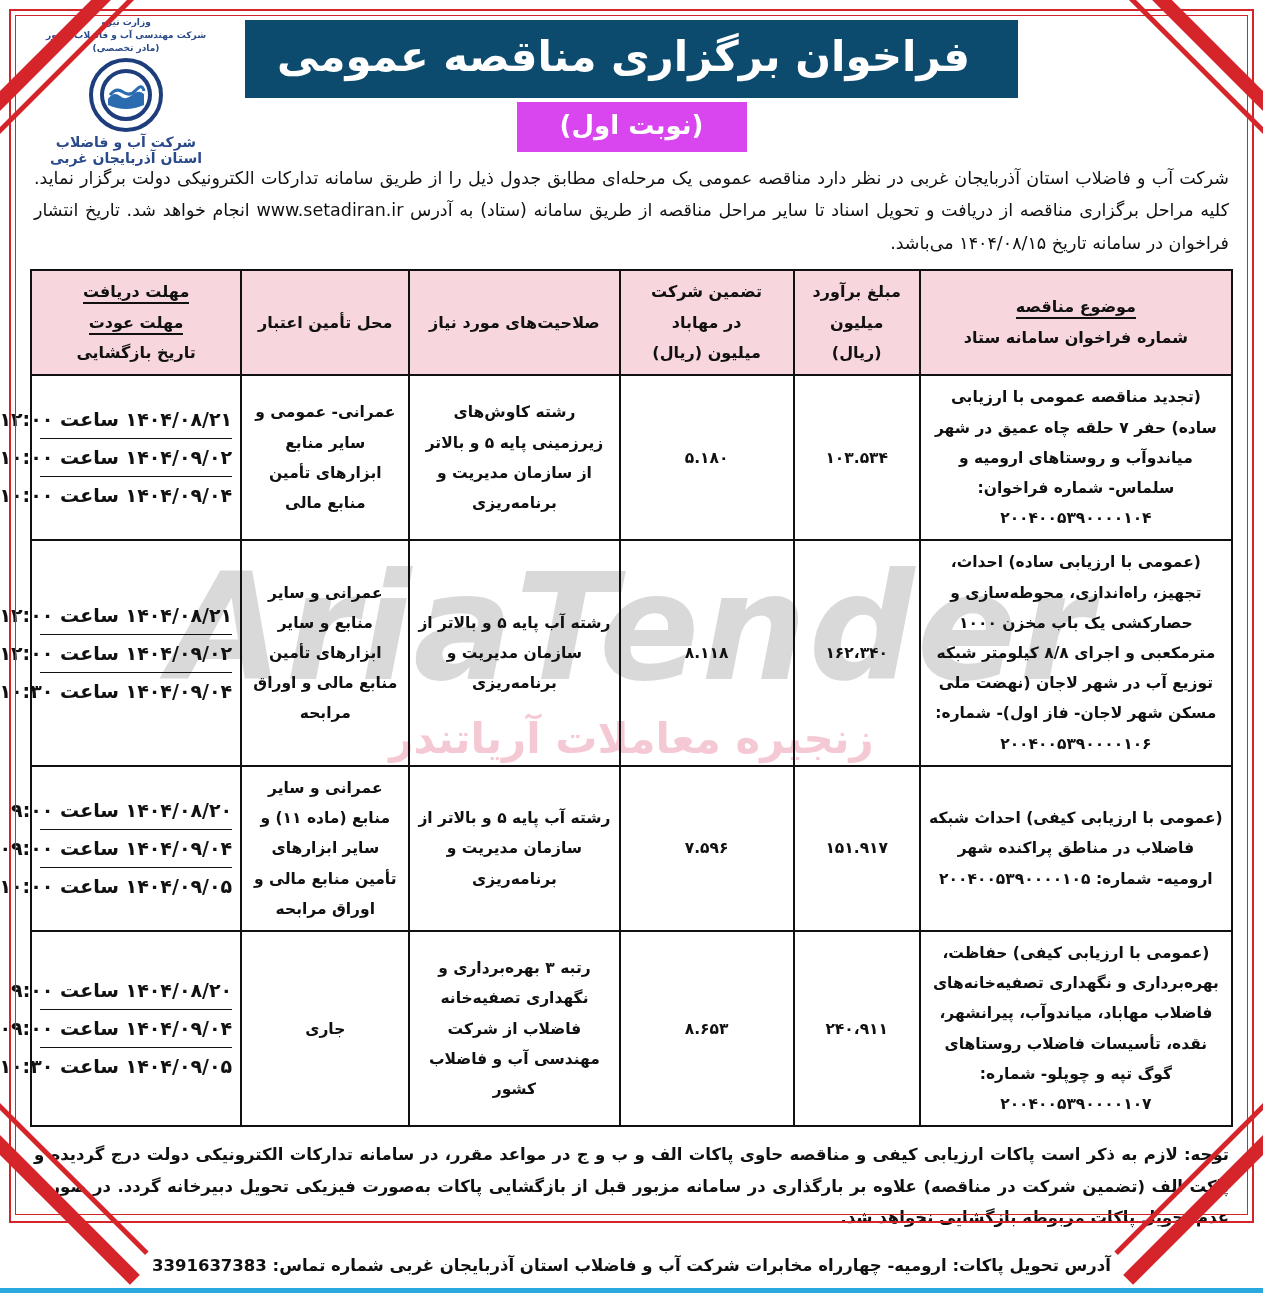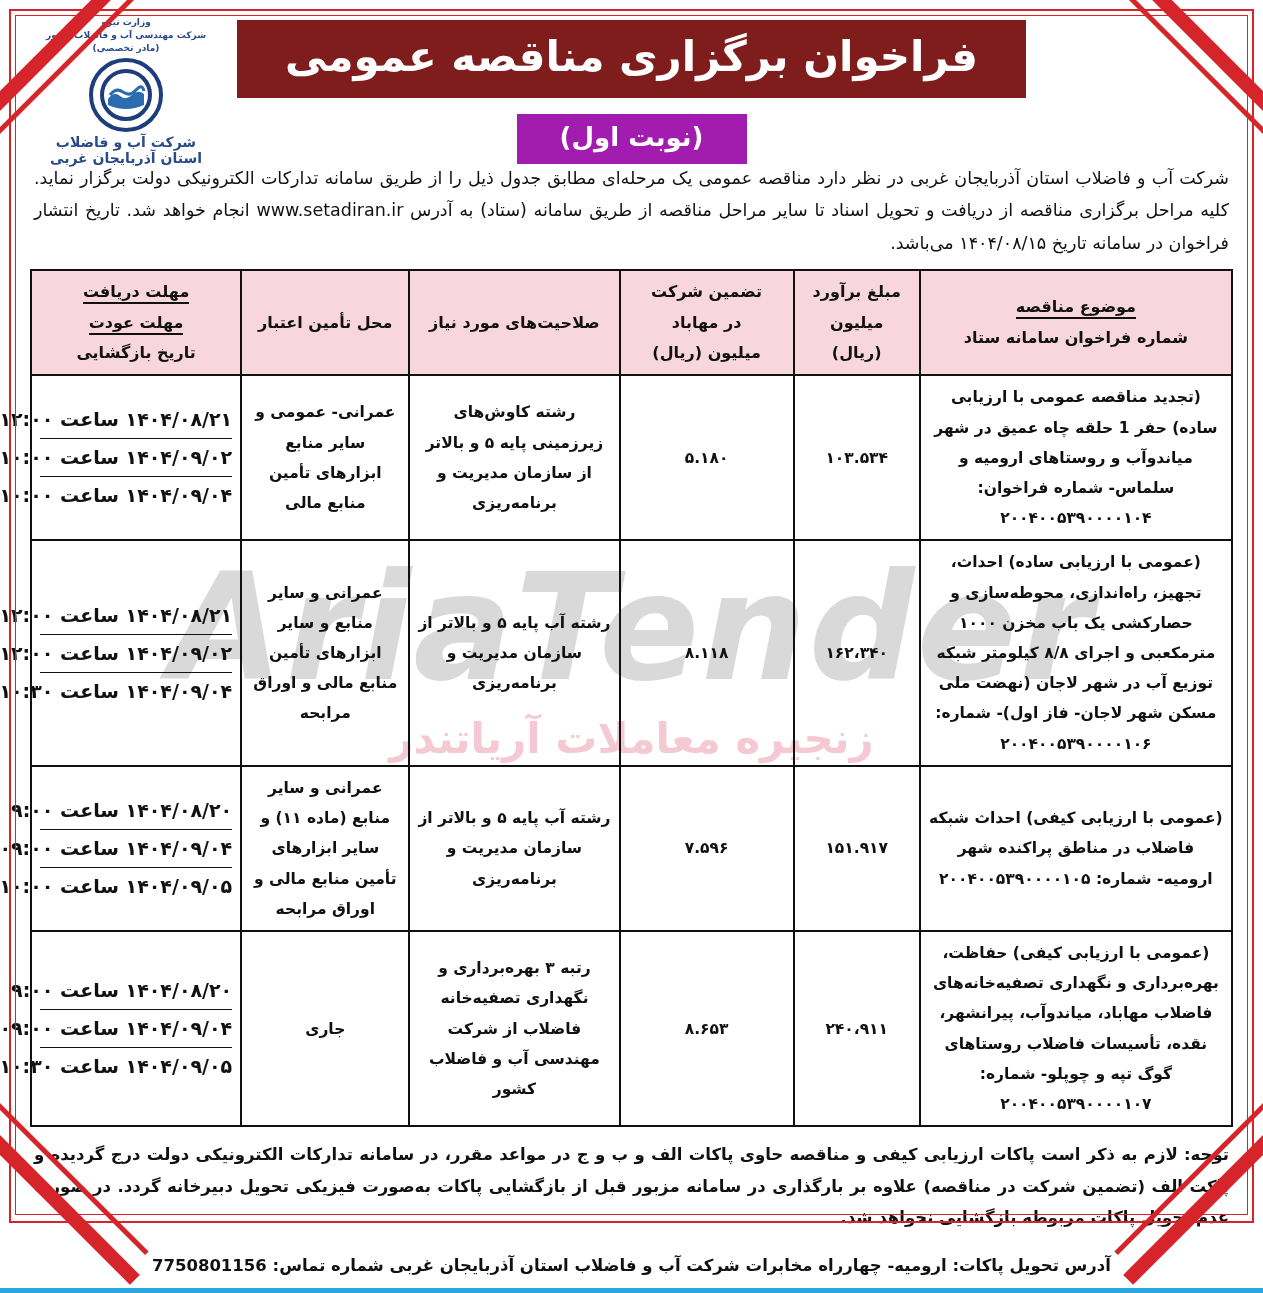--- a/index.html
+++ b/index.html
@@ -20,22 +20,22 @@
   .bottom-blue{position:absolute;left:0;right:0;bottom:0;height:5px;background:#29a8e0;z-index:5;}
   
   .content{position:relative;z-index:2;padding:20px 30px 0 30px;}
   
   .hdr{position:relative;height:128px;}
   .logo-box{position:absolute;right:auto;left:6px;top:-4px;width:180px;text-align:center;color:#1d3d7c;}
   .logo-line{font-size:9px;font-weight:bold;line-height:1.45;color:#2a4a8a;}
   .logo-circle{width:66px;height:66px;margin:3px auto 2px auto;border-radius:50%;border:4px solid #1d3d7c;background:#fff;display:flex;align-items:center;justify-content:center;}
   .logo-caption{font-size:14px;font-weight:bold;color:#2a4a8a;}
   .title-wrap{position:absolute;left:0;right:0;top:0;text-align:center;}
-  .title-main{display:inline-block;background:#7f1d1d;color:#fff;font-weight:bold;font-size:42px;line-height:1.0;padding:16px 48px 20px 48px;}
-  .title-sub{display:block;margin:16px auto;background:#a21caf;color:#fff;font-weight:bold;font-size:26px;width:190px;padding:8px 20px 12px 20px;}
+  .title-main{display:inline-block;background:#0c4a6e;color:#fff;font-weight:bold;font-size:42px;line-height:1.0;padding:16px 48px 20px 32px;}
+  .title-sub{display:block;margin:4px auto;background:#d946ef;color:#fff;font-weight:bold;font-size:26px;width:190px;padding:8px 20px 12px 20px;}
   
   .intro{margin:14px 4px 10px 4px;font-size:17.5px;font-weight:normal;color:#111;text-align:justify;line-height:1.85;}
   
   table.tender{width:100%;border-collapse:collapse;table-layout:fixed;position:relative;z-index:2;}
   table.tender th,table.tender td{border:2px solid #111;font-weight:bold;color:#111;text-align:center;vertical-align:middle;padding:6px 8px;}
   table.tender th{background:#f8d6dd;font-size:16px;line-height:1.9;}
   table.tender td{font-size:15.5px;line-height:1.95;background:transparent;}
   .col-subject{width:26%;}
   .col-amount{width:10.5%;}
   .col-guarantee{width:14.5%;}
@@ -128,21 +128,21 @@
           <th>محل تأمین اعتبار</th>
           <th>
             <span class="u">مهلت دریافت</span><br>
             <span class="u">مهلت عودت</span><br>
             <span>تاریخ بازگشایی</span>
           </th>
         </tr>
       </thead>
       <tbody>
         <tr class="r1">
-          <td>(تجدید مناقصه عمومی با ارزیابی ساده) حفر 1 حلقه چاه عمیق در شهر میاندوآب و روستاهای ارومیه و سلماس- شماره فراخوان: ۲۰۰۴۰۰۵۳۹۰۰۰۰۱۰۴</td>
+          <td>(تجدید مناقصه عمومی با ارزیابی ساده) حفر ۷ حلقه چاه عمیق در شهر میاندوآب و روستاهای ارومیه و سلماس- شماره فراخوان: ۲۰۰۴۰۰۵۳۹۰۰۰۰۱۰۴</td>
           <td>۱۰۳.۵۳۴</td>
           <td>۵.۱۸۰</td>
           <td>رشته کاوش‌های زیرزمینی پایه ۵ و بالاتر از سازمان مدیریت و برنامه‌ریزی</td>
           <td>عمرانی- عمومی و سایر منابع ابزارهای تأمین منابع مالی</td>
           <td>
             <span class="date-line u2">۱۴۰۴/۰۸/۲۱ ساعت ۱۲:۰۰</span>
             <span class="date-line u2">۱۴۰۴/۰۹/۰۲ ساعت ۱۰:۰۰</span>
             <span class="date-line">۱۴۰۴/۰۹/۰۴ ساعت ۱۰:۰۰</span>
           </td>
         </tr>
@@ -179,16 +179,16 @@
           <td>
             <span class="date-line u2">۱۴۰۴/۰۸/۲۰ ساعت ۹:۰۰</span>
             <span class="date-line u2">۱۴۰۴/۰۹/۰۴ ساعت ۰۹:۰۰</span>
             <span class="date-line">۱۴۰۴/۰۹/۰۵ ساعت ۱۰:۳۰</span>
           </td>
         </tr>
       </tbody>
     </table>
 
     <p class="notes">توجه: لازم به ذکر است پاکات ارزیابی کیفی و مناقصه حاوی پاکات الف و ب و ج در مواعد مقرر، در سامانه تدارکات الکترونیکی دولت درج گردیده و پاکت الف (تضمین شرکت در مناقصه) علاوه بر بارگذاری در سامانه مزبور قبل از بازگشایی پاکات به‌صورت فیزیکی تحویل دبیرخانه گردد. در صورت عدم تحویل پاکات مربوطه بازگشایی نخواهد شد.</p>
-    <p class="centerline">آدرس تحویل پاکات: ارومیه- چهارراه مخابرات شرکت آب و فاضلاب استان آذربایجان غربی شماره تماس: 7750801156</p>
+    <p class="centerline">آدرس تحویل پاکات: ارومیه- چهارراه مخابرات شرکت آب و فاضلاب استان آذربایجان غربی شماره تماس: 3391637383</p>
 
   </div>
 </div>
 
 </body></html>

